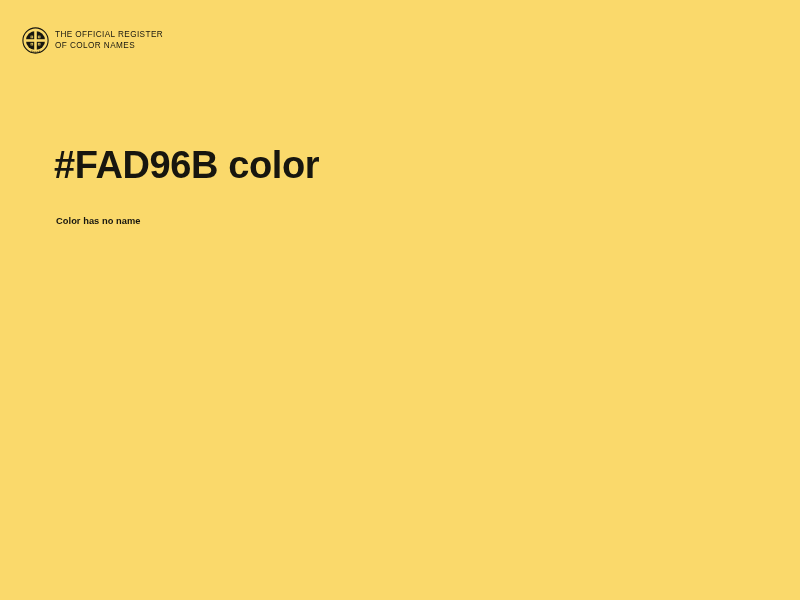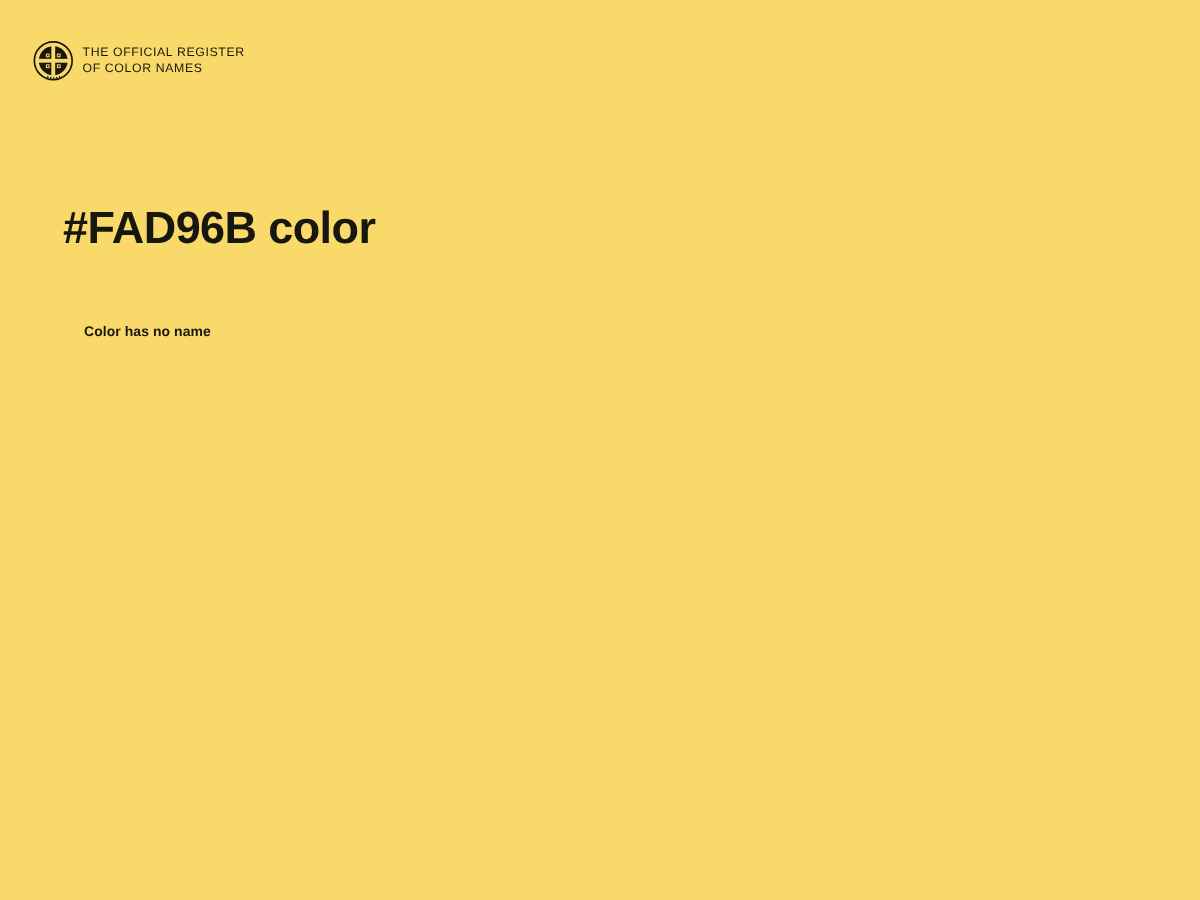--- a/index.html
+++ b/index.html
@@ -52,24 +52,24 @@
 
   .brand-line {
     display: block;
   }
 
   
   .color-title {
     position: absolute;
     left: 42px;
     top: 130px;
-    margin: 0;
+    margin: 12px;
     color: #17160f;
     font-family: "Liberation Sans", sans-serif;
-    font-size: 30px;
+    font-size: 38px;
     font-weight: 700;
     letter-spacing: -0.4px;
     line-height: 46px;
     white-space: nowrap;
   }
 
   .color-subtitle {
     position: absolute;
     left: 40px;
     top: 199px;

